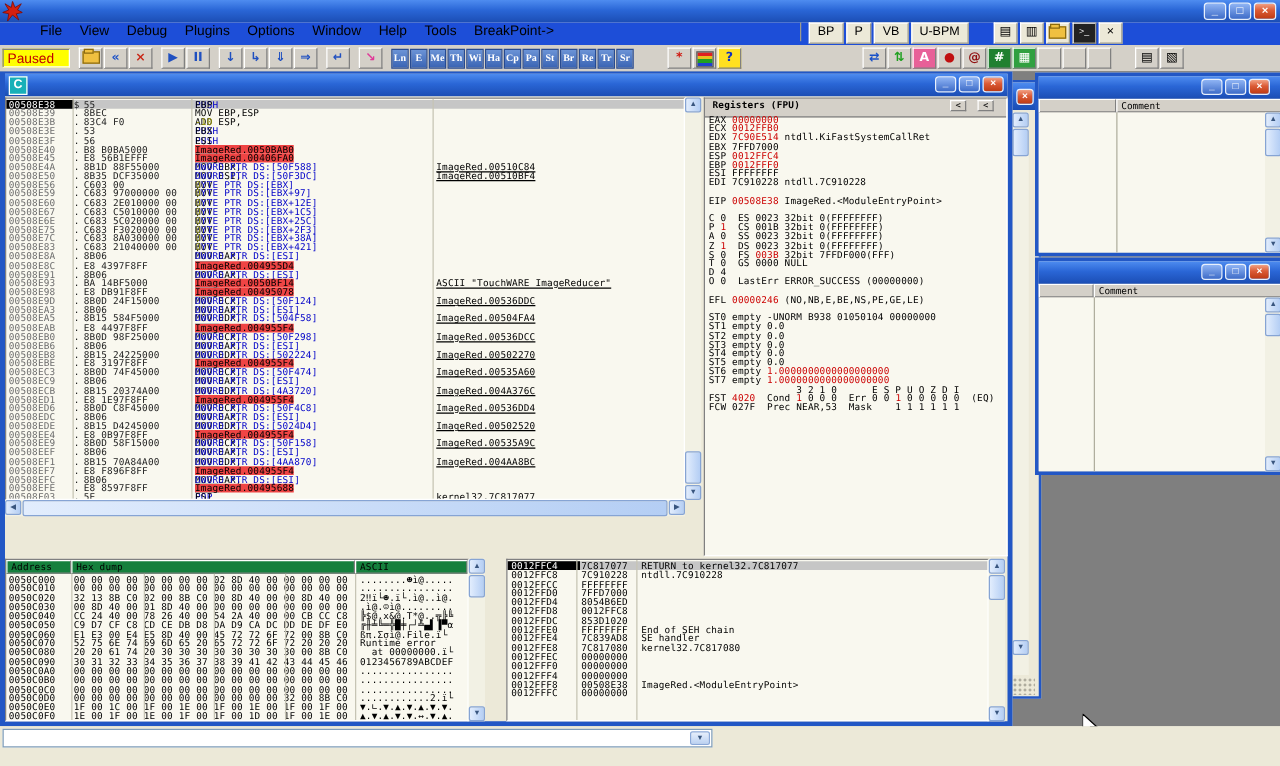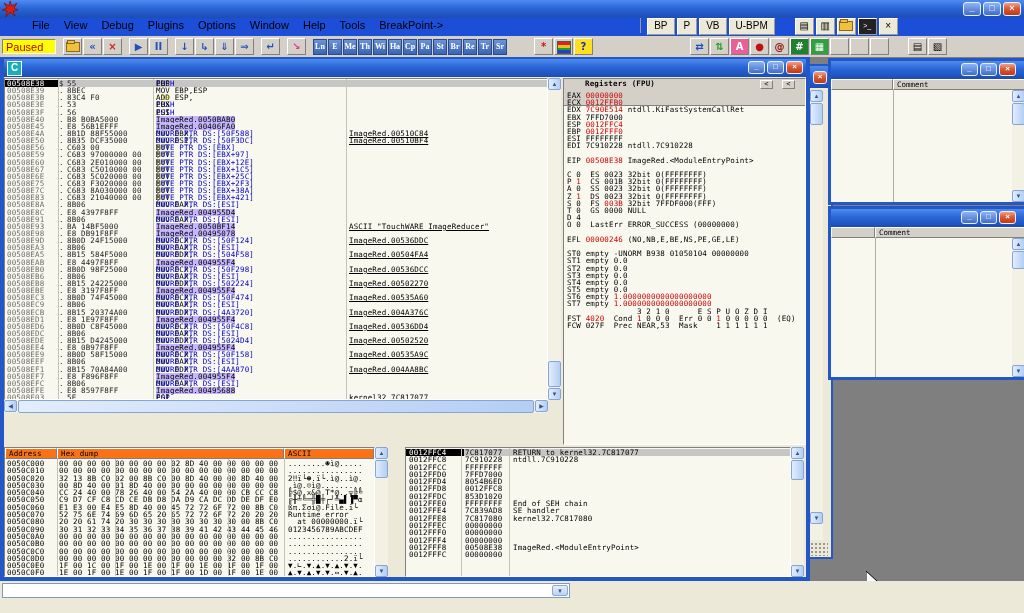--- a/index.html
+++ b/index.html
@@ -59,30 +59,30 @@
   .rline{height:7.2px;line-height:7.2px;padding-left:3px;}
   .drow span,.mrow span,.srow span{position:absolute;top:0;white-space:pre;}
   .c-a{left:0;width:52px;padding-left:2px;color:#6E6E6E;}
   .c-f{left:54px;color:#222;}
   .c-b{left:62px;color:#222;}
   .c-i{left:151px;}
   .c-c{left:344px;text-decoration:underline;}
   .drow.sel{background:#C6C6C6;}
   .drow.sel .c-a{background:#000;color:#fff;}
   .t-b{color:#0000C8;} .t-o{color:#9C9A00;} .t-r{color:#CC0000;}
-  .t-y{background:#c4b5fd;color:#000;} .t-c{background:#00E0E0;color:#000;}
+  .t-y{background:#ef4444;color:#000;} .t-c{background:#00E0E0;color:#000;}
   .m-a{left:2px;} .m-h{left:54px;} .m-t{left:283px;}
   .s-a{left:0;width:55px;padding-left:3px;} .s-v{left:59px;} .s-c{left:107px;}
   .srow.sel{background:#C6C6C6;}
   .srow.sel .s-a{background:#000;color:#fff;}
-  .phead{position:absolute;left:0;right:0;top:0;height:11px;background:#f97316;display:flex;}
+  .phead{position:absolute;left:0;right:0;top:0;height:11px;background:#15803d;display:flex;}
   .phcell{border:1px solid;border-color:#fff #808080 #808080 #fff;box-sizing:border-box;
     font:7.5px/9px "DejaVu Sans Mono",monospace;padding-left:3px;color:#000;}
-  .rhead{position:absolute;left:0;right:0;top:0;height:27px;background:#D4D0C8;
-    border-bottom:1px solid #808080;font:bold 7.5px/10px "DejaVu Sans Mono",monospace;padding-left:21px;box-sizing:border-box;}
+  .rhead{position:absolute;left:0;right:0;top:0;height:15px;background:#D4D0C8;
+    border-bottom:1px solid #808080;font:bold 7.5px/10px "DejaVu Sans Mono",monospace;padding-left:6px;box-sizing:border-box;}
   .rhbtn{position:absolute;top:1px;width:13px;height:9px;background:#D4D0C8;border:1px solid;
     border-color:#fff #808080 #808080 #fff;font:7px/7px "DejaVu Sans Mono",monospace;text-align:center;box-sizing:border-box;}
   
   .sb{position:absolute;background:#F2F1E4;box-sizing:border-box;}
   .sbtn,.sthumb{position:absolute;background:linear-gradient(90deg,#E2EDFD,#B4CEF4);
     border:1px solid #86A4D4;border-radius:2px;box-sizing:border-box;color:#39567F;
     font-size:6px;text-align:center;}
   .sbtn{width:13px;height:12px;line-height:11px;}
   .info-pane{font-family:"DejaVu Sans Mono",monospace;font-size:7.5px;padding:2px 0 0 3px;}
   

